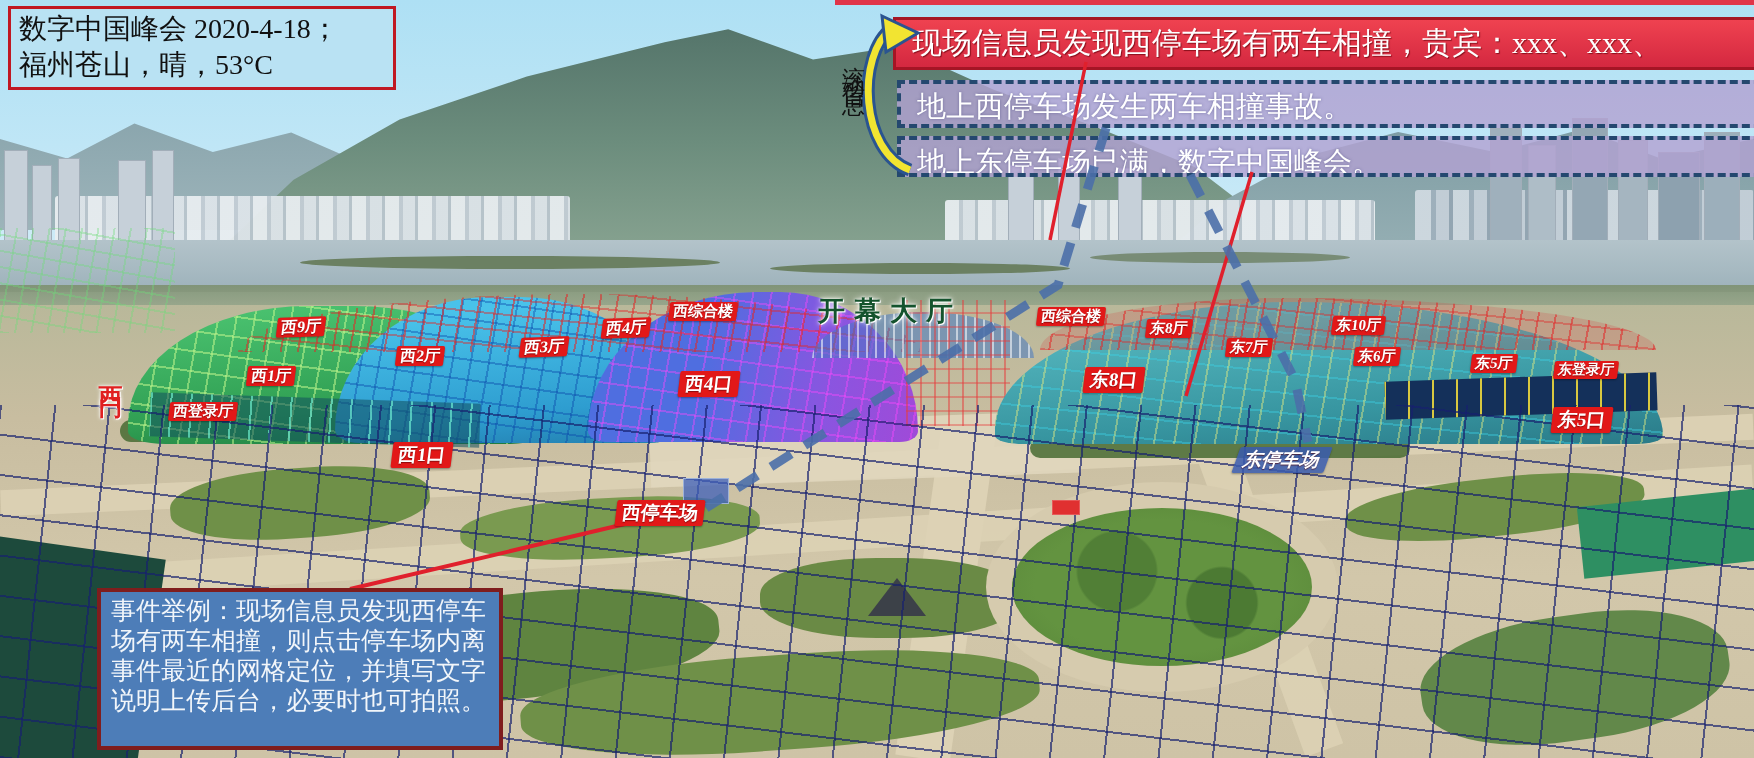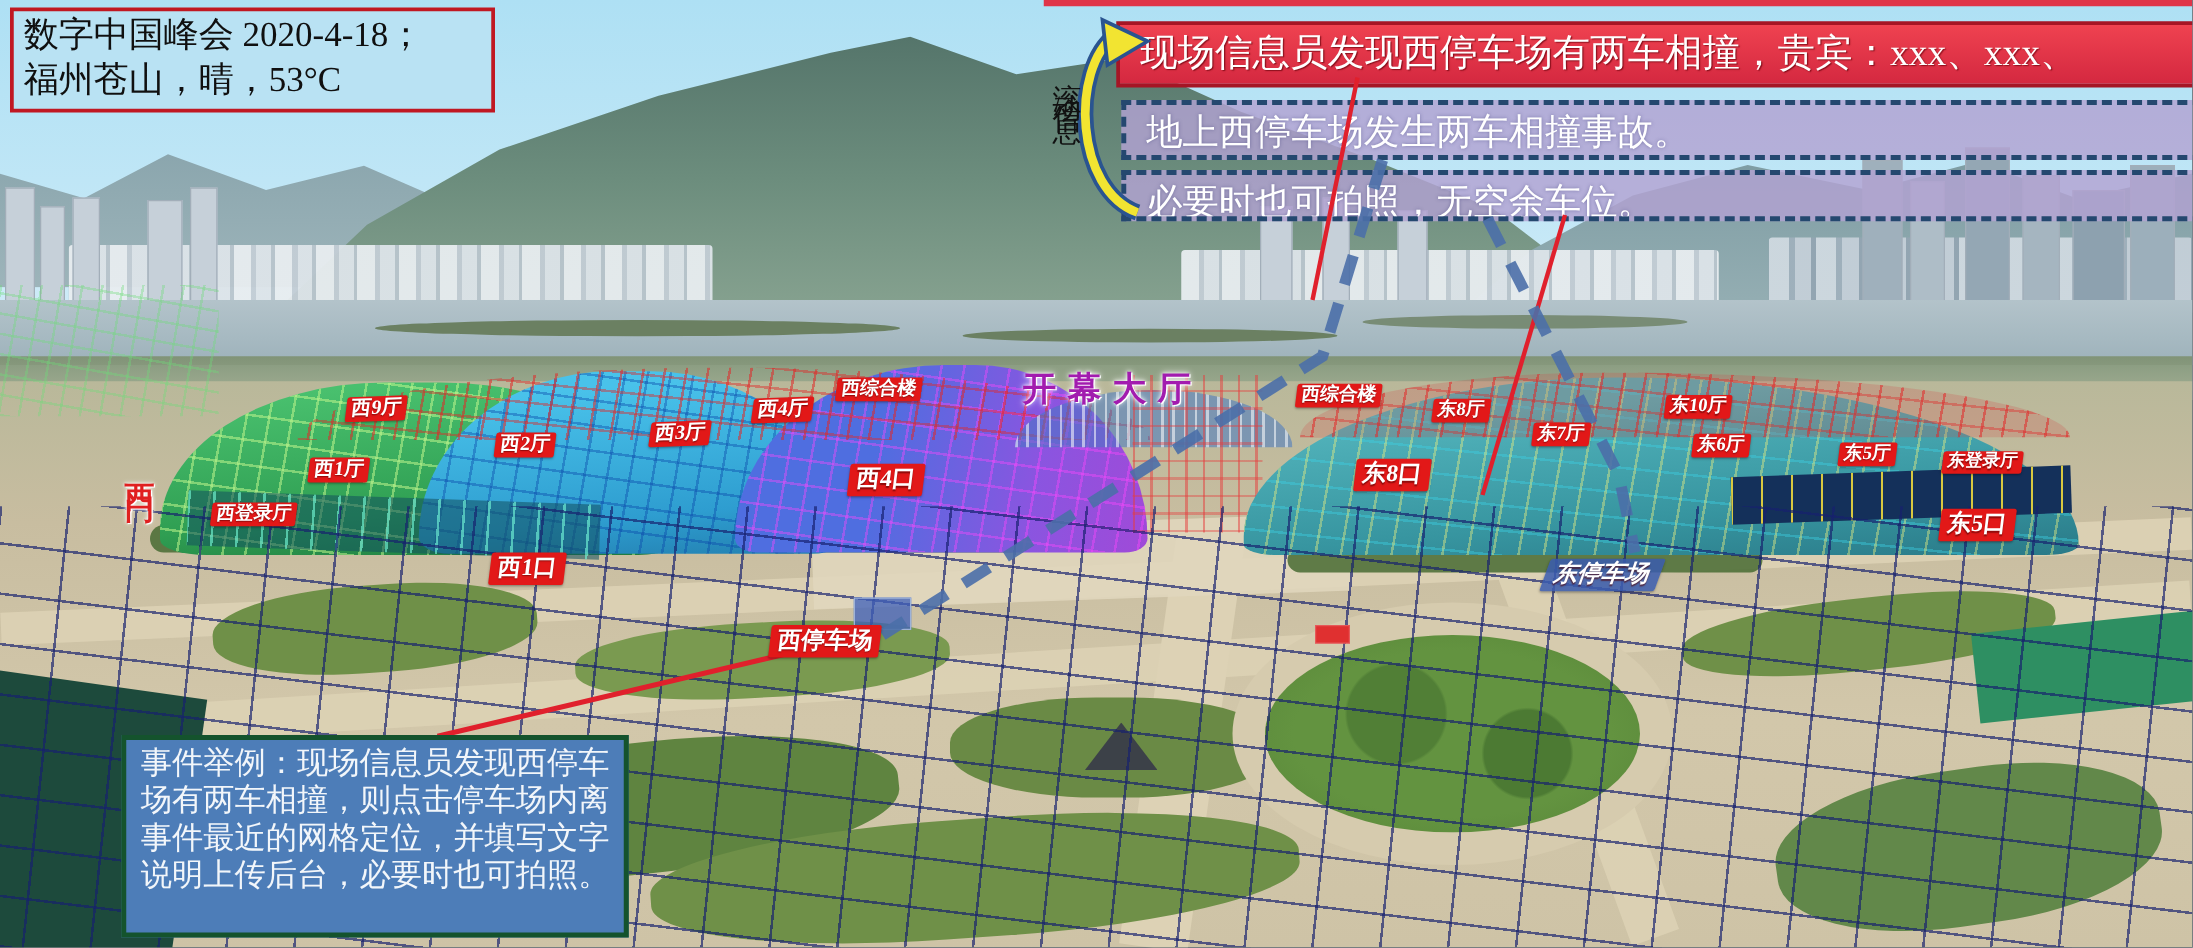--- a/index.html
+++ b/index.html
@@ -155,21 +155,21 @@
   .lbl-xi4kou{left:679px;top:371px;font-size:19px;padding:2px 6px;}
   .lbl-xi1kou{left:392px;top:442px;font-size:19px;padding:2px 6px;}
   .lbl-dong8kou{left:1084px;top:367px;font-size:19px;padding:2px 6px;}
   .lbl-dong5kou{left:1552px;top:407px;font-size:19px;padding:2px 6px;}
   .lbl-xitingchechang{left:616px;top:500px;font-size:19px;padding:2px 6px;}
   .lbl-dongtingchechang{left:1236px;top:447px;font-size:19px;padding:2px 8px;
        background:rgba(58,92,175,.85);transform:skewX(-20deg);}
   .lbl-ximen{left:96px;top:368px;background:none;color:#e02020;font-size:24px;
        writing-mode:vertical-rl;letter-spacing:6px;transform:none;box-shadow:none;
        text-shadow:0 0 4px #fff,0 0 2px #fff,1px 1px 0 #fff;padding:0;}
-  .lbl-kaimudating{left:818px;top:296px;background:none;color:#a21caf;font-size:27px;
+  .lbl-kaimudating{left:818px;top:296px;background:none;color:#14532d;font-size:27px;
        letter-spacing:9px;transform:none;box-shadow:none;
        text-shadow:0 0 6px rgba(255,255,255,.95),0 0 3px #fff,1px 1px 0 #fff;padding:0;text-align:right;}
 
   .info-box{left:8px;top:6px;width:366px;height:74px;z-index:50;
        background:#b9e2f3;border:3px solid #c01822;color:#101010;
        font:28px/1.28 "Liberation Serif",serif;padding:2px 8px;}
   .ticker-label{left:838px;top:48px;z-index:50;color:#111;
        font:23px "Liberation Serif",serif;writing-mode:vertical-rl;letter-spacing:9px;}
   .banner{position:absolute;z-index:40;color:#fff;overflow:hidden;
        font:30px/1.25 "Liberation Serif",serif;padding:4px 0 0 16px;white-space:nowrap;}
@@ -177,21 +177,21 @@
        background:linear-gradient(#ef4250,#d42840);border:3px solid #a51525;
        text-shadow:1px 1px 1px rgba(100,0,10,.7);}
   .banner-purple{background:rgba(178,162,210,.82);border:4px dashed #24486f;
        font-size:29px;text-shadow:0 0 3px rgba(60,60,120,.5);}
   .banner-p1{left:897px;top:80px;width:853px;height:36px;}
   .banner-p2{left:897px;top:136px;width:853px;height:29px;}
 
   .callout{position:absolute;z-index:50;color:#f2f6fa;background:#4d7db8;
        font:25px/1.2 "Liberation Serif",serif;}
   .callout-event{left:97px;top:588px;width:406px;height:162px;
-       border:4px solid #14532d;padding:4px 10px;box-sizing:border-box;text-align:center;}
+       border:4px solid #7f1d1d;padding:4px 10px;box-sizing:border-box;}
   .callout-grid{left:1307px;top:583px;width:447px;height:167px;
        border:3px solid #46648c;padding:6px 12px;box-sizing:border-box;}
 </style>
 </head>
 <body>
 
 <div class="stage">
 
   <div class="abs sky"></div>
   <div class="abs top-strip"></div>
@@ -297,20 +297,20 @@
   </div>
 
   <div class="abs ticker-label">滚动信息</div>
   <div class="banner banner-red">
     <span>现场信息员发现西停车场有两车相撞，贵宾：xxx、xxx、</span>
   </div>
   <div class="banner banner-purple banner-p1">
     <span>地上西停车场发生两车相撞事故。</span>
   </div>
   <div class="banner banner-purple banner-p2">
-    <span>必要时也可拍照，无空余车位。</span>
+    <span>地上东停车场已满，数字中国峰会。</span>
   </div>
 
   <div class="callout callout-event">
     <span>事件举例：现场信息员发现西停车场有两车相撞，则点击停车场内离事件最近的网格定位，并填写文字说明上传后台，必要时也可拍照。</span>
   </div>
 
 </div>
 
 </body></html>

